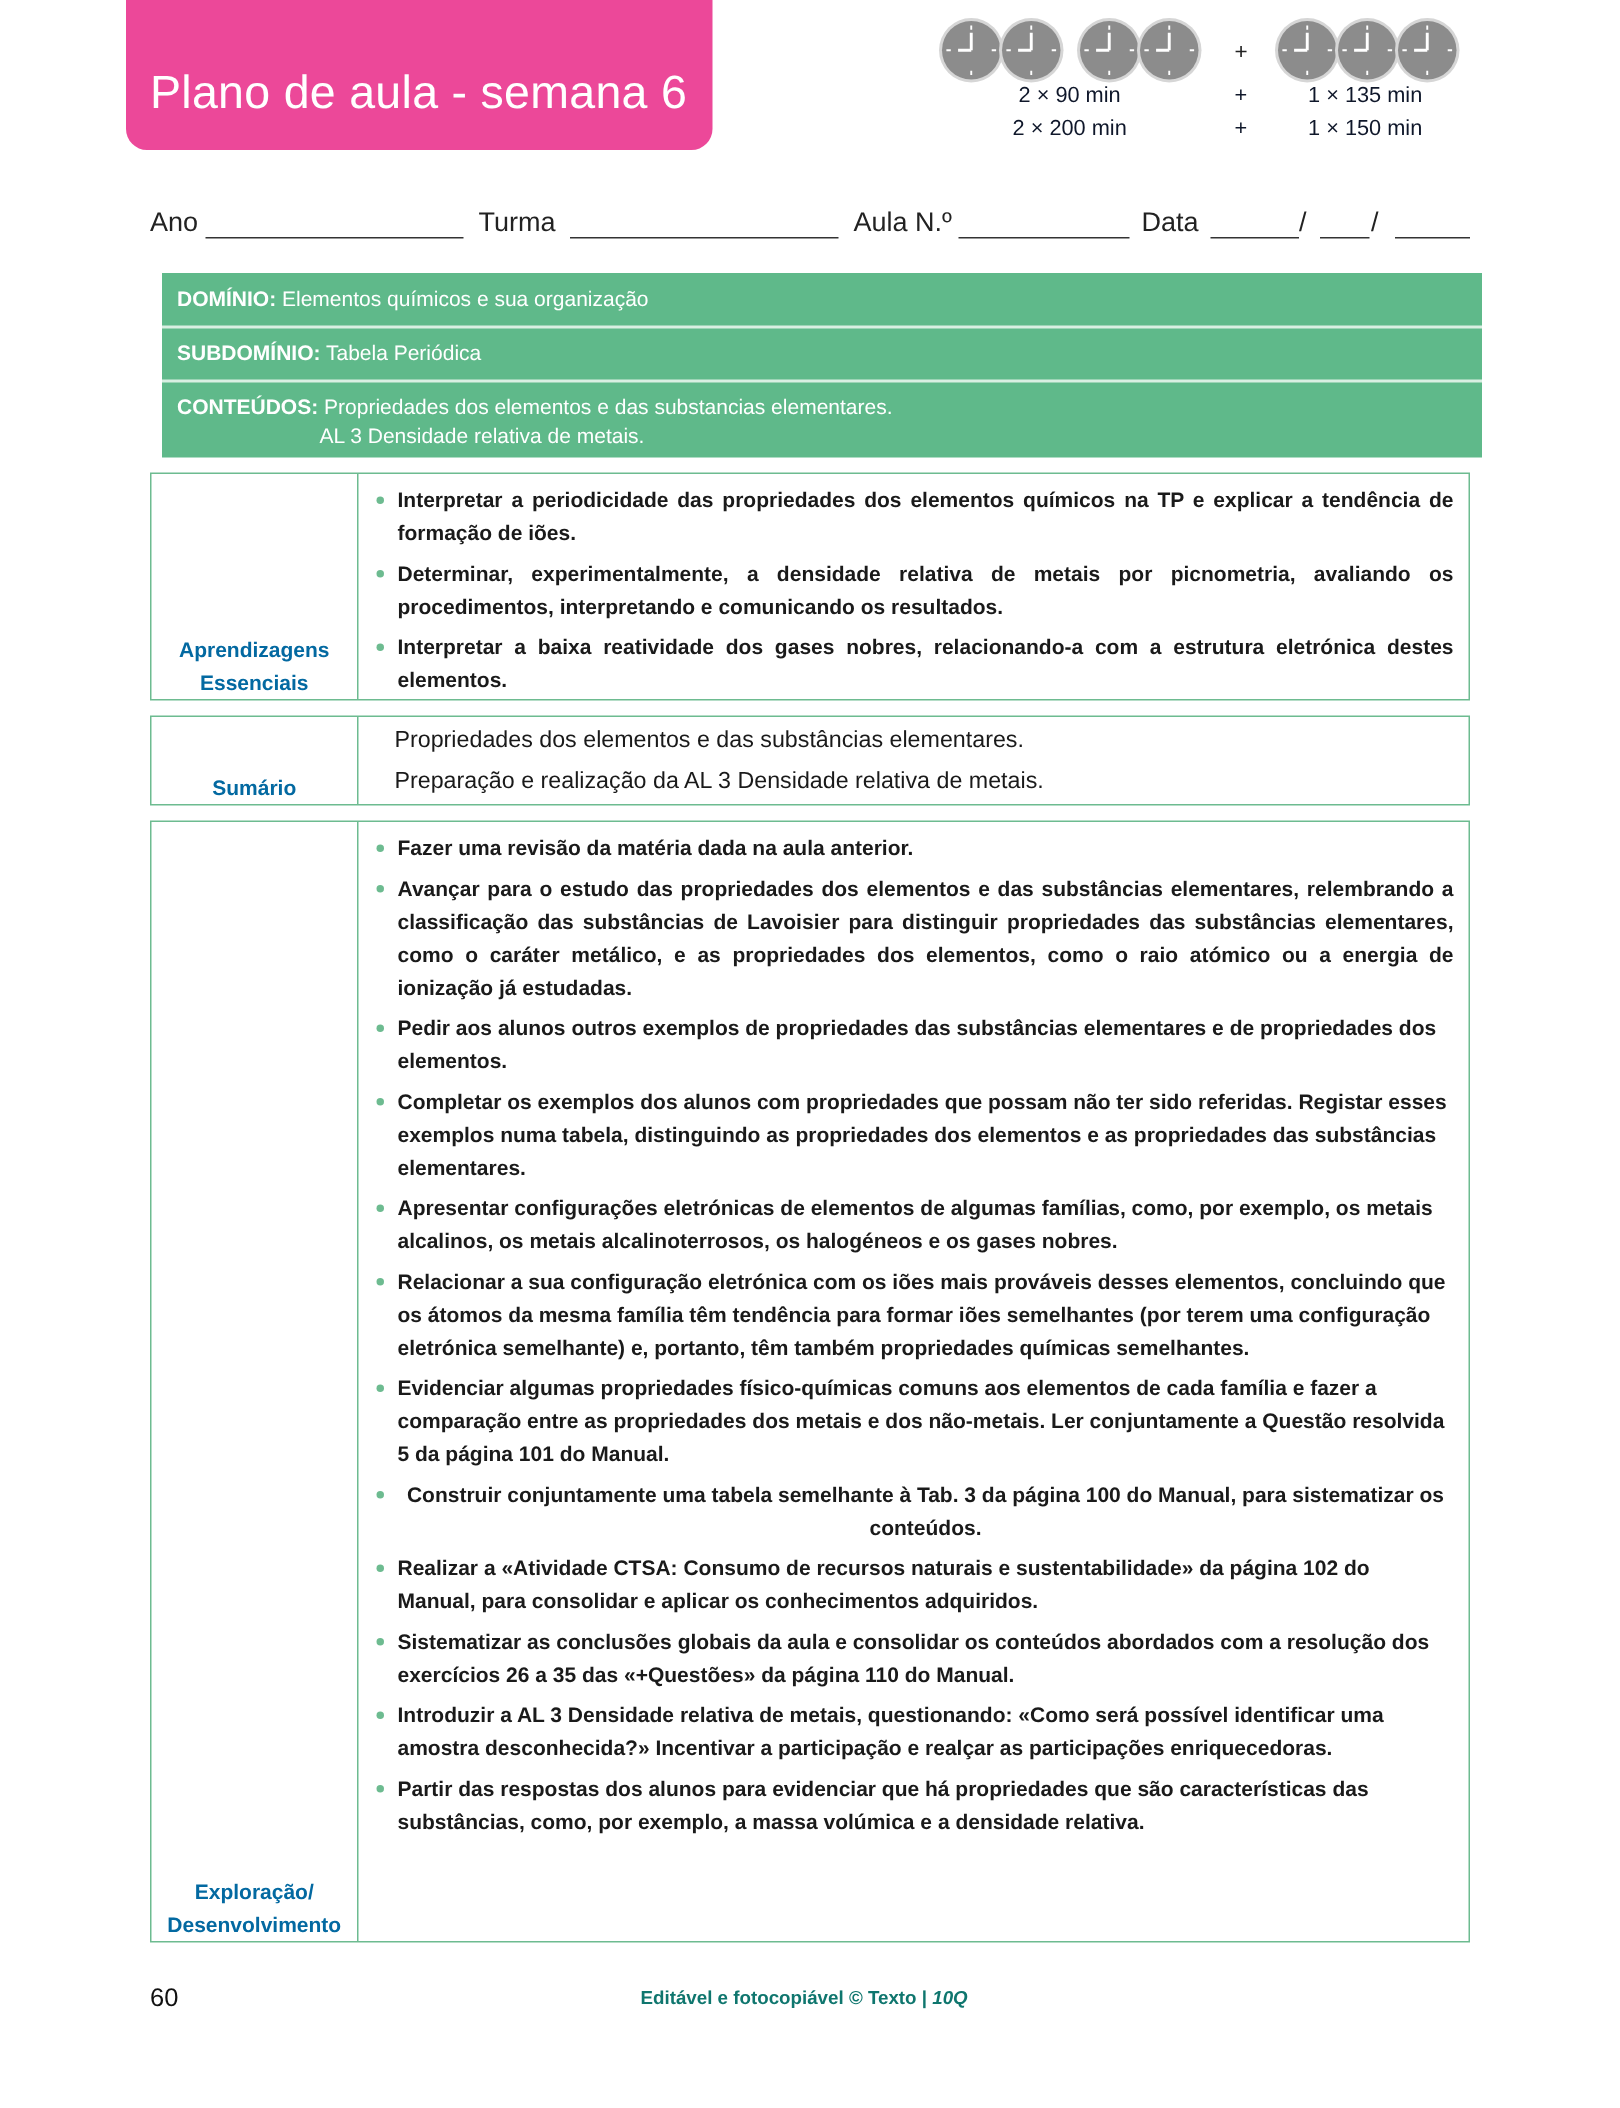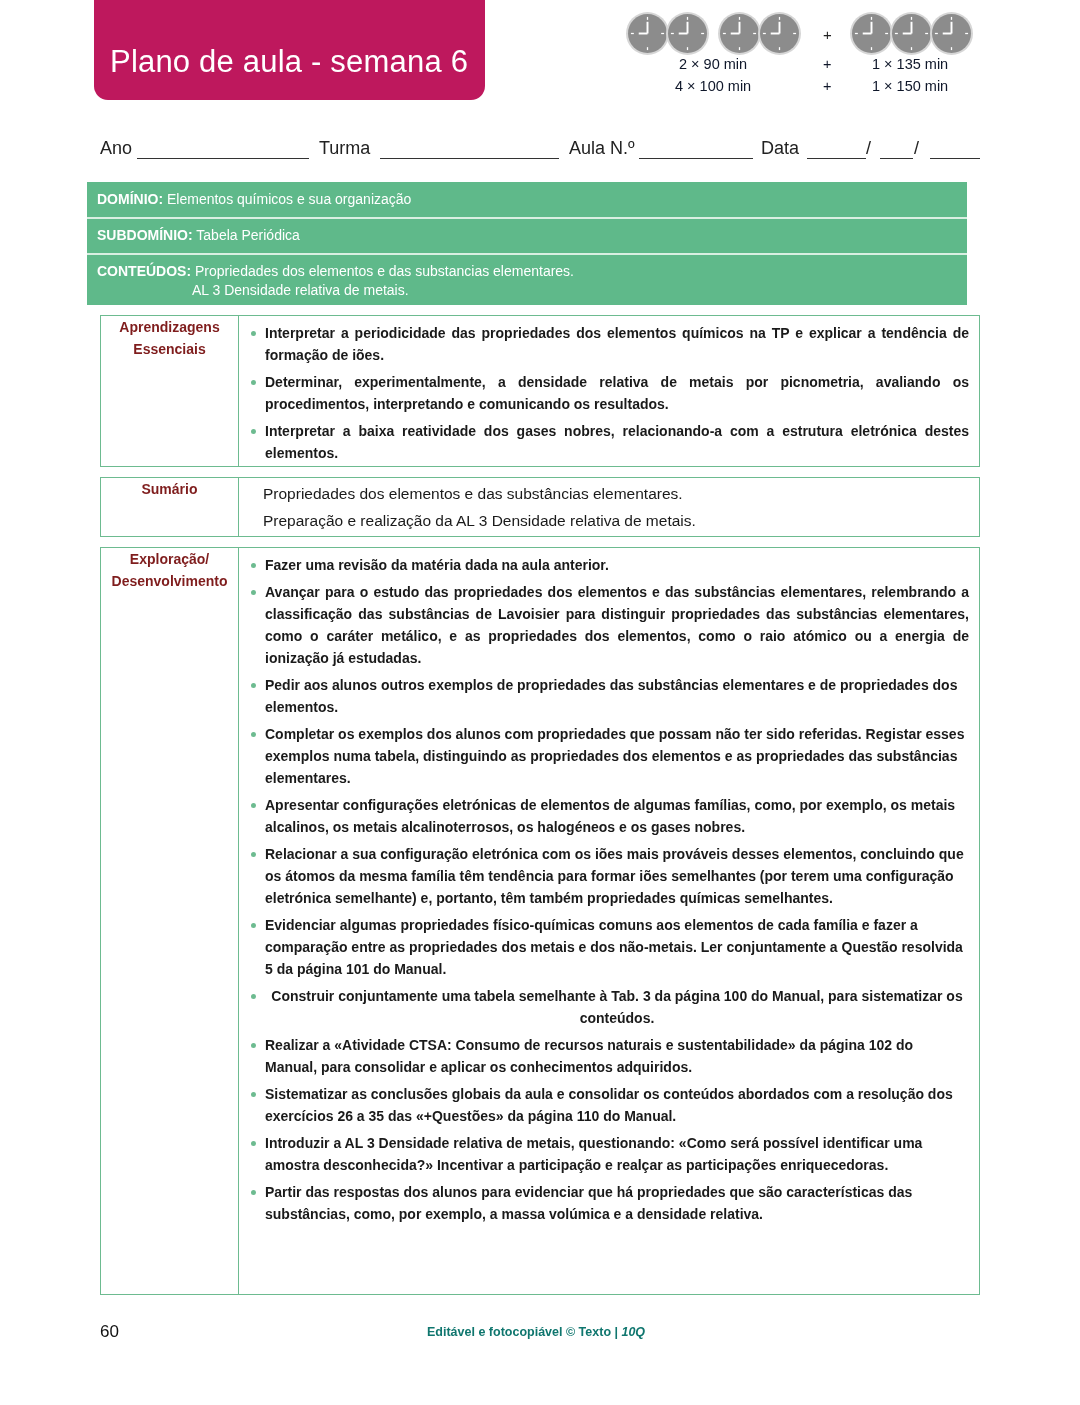--- a/index.html
+++ b/index.html
@@ -1,21 +1,21 @@
 <!DOCTYPE html>
 <html><head>
 <meta charset="utf-8">
 <style>
   * { box-sizing: border-box; margin: 0; padding: 0; }
   html, body { width: 1080px; height: 1405px; background: #ffffff; }
   body { position: relative; font-family: "Liberation Sans", sans-serif; color: #1a1a1a; overflow: hidden; }
 
   .title-banner {
-    position: absolute; left: 94px; top: 0; width: 391px; height: 100px;
-    background: #be185d; border-radius: 0 0 14px 14px;
+    position: absolute; left: 84px; top: 0; width: 391px; height: 100px;
+    background: #ec4899; border-radius: 0 0 14px 14px;
   }
   .title-banner .title {
     position: absolute; left: 16px; top: 44px;
     font-size: 31px; color: #ffffff; letter-spacing: 0.2px;
   }
 
   .clocks { position: absolute; top: 14px; left: 0; width: 1080px; height: 40px; }
   .clock {
     position: absolute; width: 39px; height: 39px; border-radius: 50%;
     background: #8c8c8c; box-shadow: 0 0 0 2px #d6d6d6;
@@ -25,36 +25,36 @@
   .dur { position: absolute; font-size: 14.5px; color: #0f172a; }
 
   .form-line {
     position: absolute; top: 138px; left: 100px; width: 880px; height: 26px;
     font-size: 18px; color: #222; white-space: nowrap;
   }
   .form-line span { position: absolute; top: 0; }
   .blank { position: absolute; top: 20px; height: 1px; border-bottom: 1.5px solid #333; }
 
   .green-box {
-    position: absolute; left: 87px; top: 182px; width: 880px; height: 123px;
+    position: absolute; left: 108px; top: 182px; width: 880px; height: 123px;
     background: #5fb98a; color: #fff; font-size: 14px;
   }
   .green-row { position: absolute; left: 0; width: 880px; padding-left: 10px; }
   .green-row b { font-weight: bold; }
   .green-div { position: absolute; left: 0; width: 880px; height: 1.5px; background: #d9efe2; }
 
   .tbl {
     position: absolute; left: 100px; width: 880px;
     border: 1.5px solid #6dbb90;
   }
   .tbl .left {
     position: absolute; left: 0; top: 0; bottom: 0; width: 138px;
     border-right: 1.5px solid #6dbb90;
-    display: flex; align-items: flex-start; justify-content: center; text-align: center;
-    font-weight: bold; font-size: 14px; line-height: 22px; color: #7f1d1d;
+    display: flex; align-items: flex-end; justify-content: center; text-align: center;
+    font-weight: bold; font-size: 14px; line-height: 22px; color: #0369a1;
   }
   .tbl .right { position: absolute; left: 150px; right: 10px; top: 0; }
   .bl { position: relative; font-size: 14px; line-height: 22px; padding-left: 14px; text-align: justify; font-weight: bold; }
   .bl::before {
     content: ""; position: absolute; left: 0; top: 9px; width: 5px; height: 5px;
     border-radius: 50%; background: #6dbb90;
   }
   .plain { font-size: 15.5px; line-height: 22px; padding-left: 13px; }
 
   .footer-num { position: absolute; left: 100px; top: 1322px; font-weight: normal; font-size: 17px; color: #111; }
@@ -165,21 +165,21 @@
         <g stroke="#fff" stroke-width="2">
           <line x1="20" y1="20" x2="20" y2="8"></line>
           <line x1="20" y1="20" x2="11" y2="20"></line>
         </g>
       </svg>
   </div>
 </div>
 <span class="dur" style="left:679px; top:56px">2 × 90 min</span>
 <span class="dur" style="left:823px; top:56px">+</span>
 <span class="dur" style="left:872px; top:56px">1 × 135 min</span>
-<span class="dur" style="left:675px; top:78px">4 × 100 min</span>
+<span class="dur" style="left:675px; top:78px">2 × 200 min</span>
 <span class="dur" style="left:823px; top:78px">+</span>
 <span class="dur" style="left:872px; top:78px">1 × 150 min</span>
 
 <div class="form-line">
   <span style="left:0">Ano</span>
   <div class="blank" style="left:37px; width:172px"></div>
   <span style="left:219px">Turma</span>
   <div class="blank" style="left:280px; width:179px"></div>
   <span style="left:469px">Aula N.º</span>
   <div class="blank" style="left:539px; width:114px"></div>

